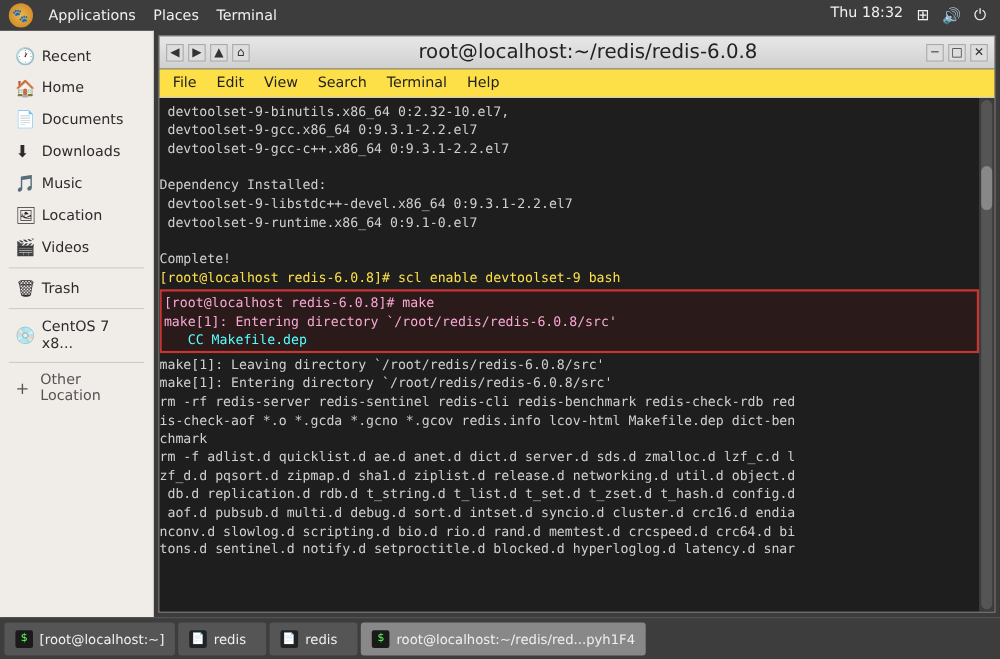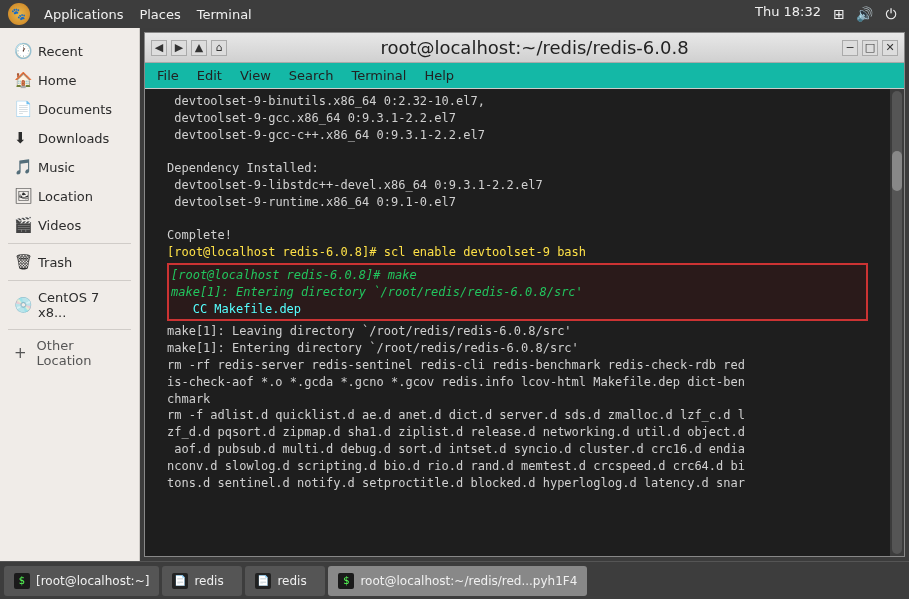--- a/index.html
+++ b/index.html
@@ -122,21 +122,21 @@
     .win-btn {
       width: 16px; height: 16px;
       display: flex; align-items: center; justify-content: center;
       cursor: pointer;
       font-size: 11px;
       color: #333;
       border: 1px solid #aaa;
       background: #ddd;
     }
     .terminal-menubar {
-      background: #14b8a6;
+      background: #fde047;
       height: 26px;
       display: flex;
       align-items: center;
       padding: 0 4px;
       border-bottom: 1px solid #ccc;
       gap: 2px;
     }
     .terminal-menubar span {
       padding: 2px 8px;
       font-size: 13px;
@@ -145,27 +145,27 @@
       border-radius: 3px;
     }
 
     
     .terminal-content {
       flex: 1;
       background: #1e1e1e;
       color: #d0d0d0;
       font-family: 'DejaVu Sans Mono', 'Courier New', monospace;
       font-size: 12px;
-      padding: 4px 22px;
+      padding: 4px 0;
       overflow: hidden;
       line-height: 1.4;
     }
     .terminal-content .line { white-space: pre-wrap; word-break: break-all; }
     .terminal-content .cyan { color: #55ffff; }
-    .terminal-content .white { color: #22c55e; font-style: italic; }
+    .terminal-content .white { color: #f9a8d4; }
     .terminal-content .prompt { color: #fde047; }
 
     
     .highlight-block {
       border: 2px solid #cc3333;
       background: #2a1a1a;
       padding: 2px 0;
       margin: 2px 0;
     }
     .highlight-block .line { padding: 0 2px; }
@@ -354,20 +354,21 @@
           <div class="line white">make[1]: Entering directory `/root/redis/redis-6.0.8/src'</div>
           <div class="line cyan">   CC Makefile.dep</div>
         </div>
         <div class="line">make[1]: Leaving directory `/root/redis/redis-6.0.8/src'</div>
         <div class="line">make[1]: Entering directory `/root/redis/redis-6.0.8/src'</div>
         <div class="line">rm -rf redis-server redis-sentinel redis-cli redis-benchmark redis-check-rdb red</div>
         <div class="line">is-check-aof *.o *.gcda *.gcno *.gcov redis.info lcov-html Makefile.dep dict-ben</div>
         <div class="line">chmark</div>
         <div class="line">rm -f adlist.d quicklist.d ae.d anet.d dict.d server.d sds.d zmalloc.d lzf_c.d l</div>
         <div class="line">zf_d.d pqsort.d zipmap.d sha1.d ziplist.d release.d networking.d util.d object.d</div>
+        <div class="line"> db.d replication.d rdb.d t_string.d t_list.d t_set.d t_zset.d t_hash.d config.d</div>
         <div class="line"> aof.d pubsub.d multi.d debug.d sort.d intset.d syncio.d cluster.d crc16.d endia</div>
         <div class="line">nconv.d slowlog.d scripting.d bio.d rio.d rand.d memtest.d crcspeed.d crc64.d bi</div>
         <div class="line">tons.d sentinel.d notify.d setproctitle.d blocked.d hyperloglog.d latency.d snar</div>
       </div>
       <div class="terminal-scroll">
         <div class="scroll-track">
           <div class="scroll-thumb"></div>
         </div>
       </div>
     </div>

